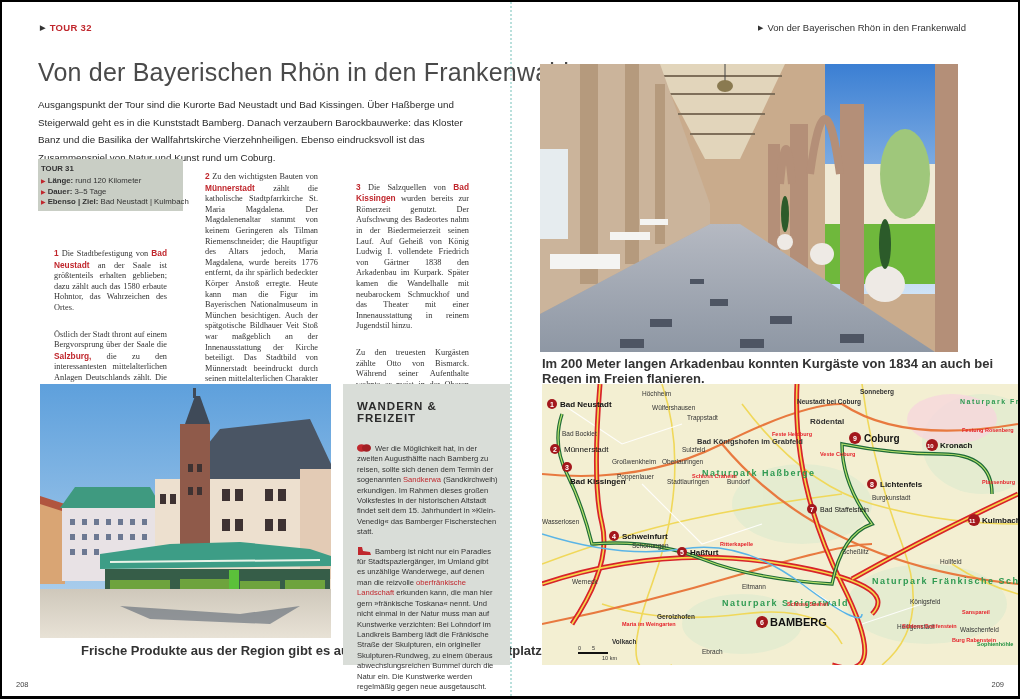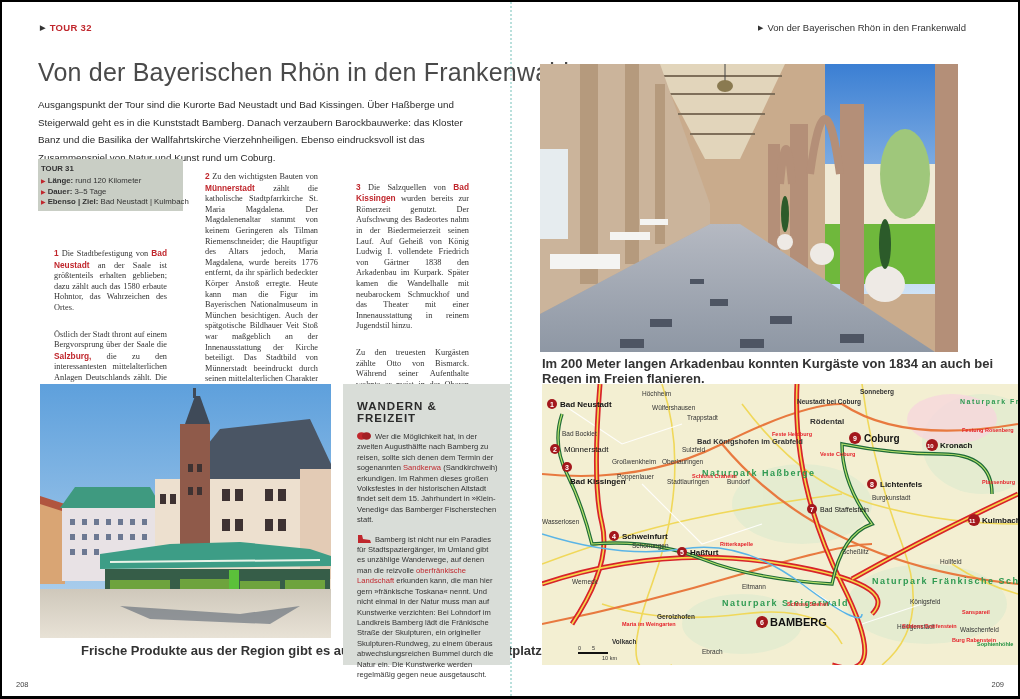--- a/index.html
+++ b/index.html
@@ -32,21 +32,21 @@
   .gap { height: 10.6px; }
 
   .photo { position: absolute; overflow: hidden; }
   .photo-market { left: 38px; top: 382px; width: 291px; height: 254px; }
   .photo-arcade { left: 538px; top: 62px; width: 418px; height: 288px; }
   .caption { position: absolute; font-size: 13px; font-weight: bold; color: #333; }
   .cap-market { left: 38px; top: 641px; padding-left: 41px; }
   .cap-arcade { left: 540px; top: 354px; }
 
   .freizeit { position: absolute; left: 341px; top: 382px; width: 167px; height: 281px; background: #d9ddd8; padding: 16px 12px 10px 14px; }
-  .freizeit h2 { font-size: 11.5px; font-weight: bold; letter-spacing: 1px; color: #2a2a2a; margin-bottom: 8px; }
+  .freizeit h2 { font-size: 11.5px; font-weight: bold; letter-spacing: 1px; color: #2a2a2a; margin-bottom: 20px; }
   .freizeit p { font-size: 7.6px; line-height: 10.4px; color: #333; margin-bottom: 9px; }
   .freizeit .hl { color: #c0272d; }
   .freizeit .ico { display: inline-block; width: 14px; height: 8px; vertical-align: -1px; margin-right: 4px; }
 
   .map { position: absolute; left: 540px; top: 382px; width: 476px; height: 281px; overflow: hidden; background: #f3efd2; }
 
   .pagenum { position: absolute; font-size: 7.5px; color: #444; }
   .pn-left { left: 14px; top: 678px; }
   .pn-right { right: 14px; top: 678px; text-align: right; }
 </style>

